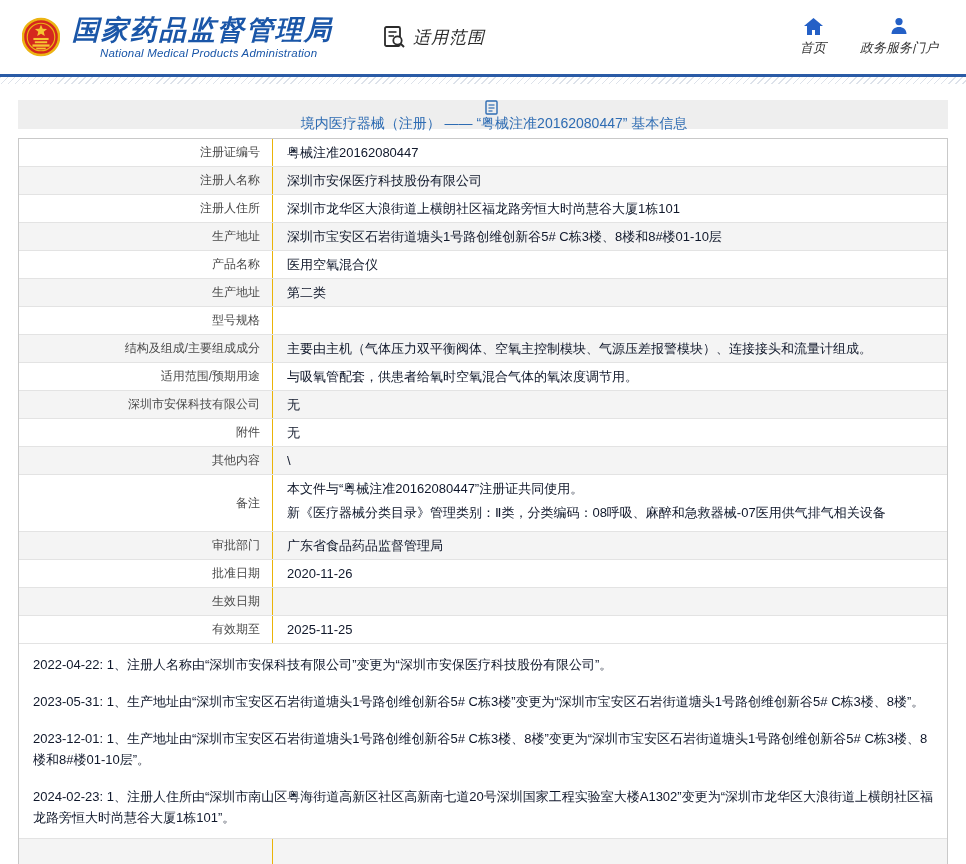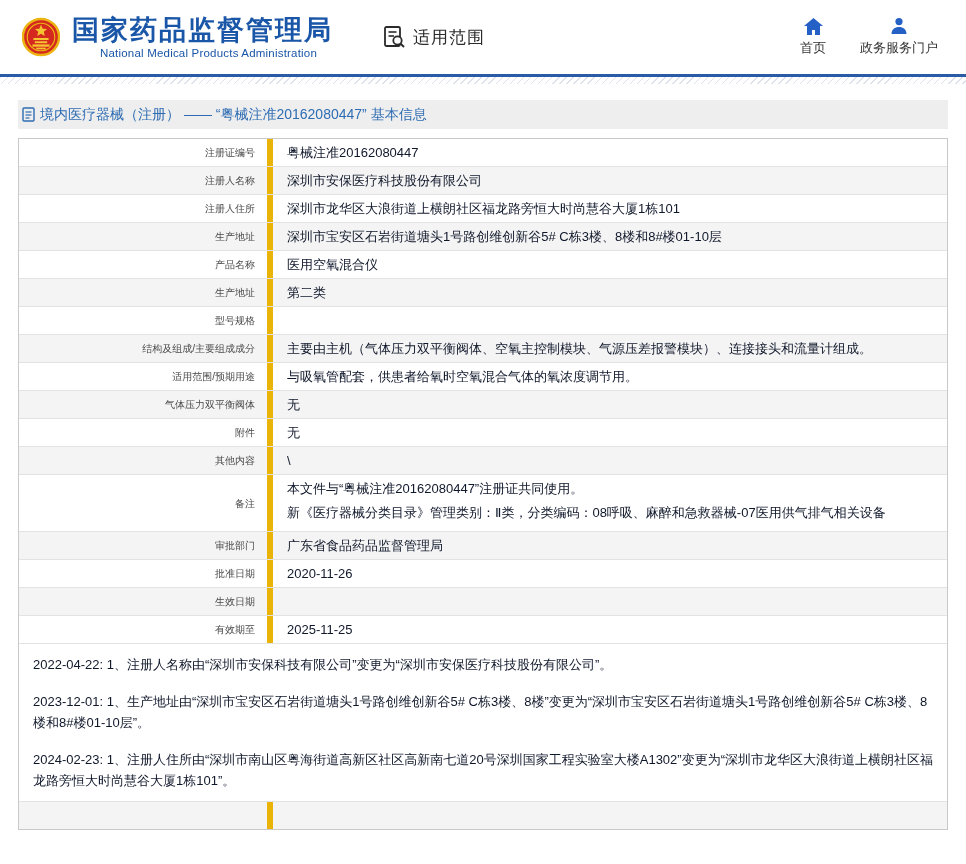--- a/index.html
+++ b/index.html
@@ -6,20 +6,21 @@
   html,body { background:#fff; }
   body {
     width:966px; height:864px; position:relative; overflow:hidden;
     font-family:"Liberation Sans","DejaVu Sans",sans-serif;
     color:#404040;
   }
   
   .hdr {
     height:74px; display:flex; align-items:center; padding:0 28px 0 22px;
     background:#fff;
+    font-style:italic;
   }
   .emblem { width:38px; height:44px; flex:0 0 auto; margin-right:12px; }
   .brand { display:flex; flex-direction:column; justify-content:center; }
   .brand-cn { font-size:27px; font-weight:bold; color:#1a56a8; letter-spacing:2px; line-height:30px; }
   .brand-en { font-size:11.5px; color:#1a56a8; margin-top:2px; letter-spacing:0.2px;margin-left:28px; }
   .dq { display:flex; align-items:center; margin-left:48px; cursor:default; }
   .dq svg { margin-right:6px; }
   .dq-label { font-size:17px; color:#2b2b2b; letter-spacing:1px; }
   .hdr-spacer { flex:1; }
   .nav { display:flex; align-items:center; gap:34px; }
@@ -29,34 +30,34 @@
   
   .blue-line { height:3px; background:#2a5ba6; }
   .hatch {
     height:7px;
     background:repeating-linear-gradient(135deg,#dde2ea 0 1px,#ffffff 1px 5px);
   }
   
   .content { margin:16px 18px 0 18px; }
   .titlebar {
     height:29px; background:#eeeeee; display:flex; align-items:center;
-    padding-left:4px; margin-bottom:9px;
+    padding-left:22px; margin-bottom:9px;flex-direction:column;
   }
   .titlebar svg { margin-right:5px; flex:0 0 auto; }
   .title-text { font-size:14px; color:#2e6cb3; }
   
   .tbl { border:1px solid #c9c9c9; background:#fff; }
   .t-row { display:flex; align-items:stretch; border-bottom:1px solid #e3e3e3; background:#fff; }
   .t-row:last-child { border-bottom:none; }
   .t-row:nth-child(even) { background:#f4f4f4; }
   .t-row:nth-child(18) { background:#ffffff; }
   .t-row:nth-child(19) { background:#f4f4f4; }
   .t-label {
     width:254px; flex:0 0 auto; text-align:right; padding:0 12px 0 6px;
-    font-size:10px; color:#4a4a4a; border-right:6px solid #eab308;
+    font-size:12px; color:#4a4a4a; border-right:1px solid #eab308;
     display:flex; align-items:center; justify-content:flex-end; gap:4px;
     min-height:27px; line-height:17px;
   }
   .t-value {
     flex:1; font-size:13px; color:#0f172a; padding:4px 12px 4px 14px;
     display:flex; flex-direction:column; justify-content:center; line-height:19px;
     word-break:break-all;
   }
   .para { margin:0 0 16px 0; line-height:21px; }
   .para:last-child { margin-bottom:0; }
@@ -188,21 +189,21 @@
       <div class="t-row">
         <div class="t-label">
           <span>适用范围/预期用途</span>
         </div>
         <div class="t-value">
           <span>与吸氧管配套，供患者给氧时空氧混合气体的氧浓度调节用。</span>
         </div>
       </div>
       <div class="t-row">
         <div class="t-label">
-          <span>气体压力双平衡阀体</span>
+          <span>深圳市安保科技有限公司</span>
         </div>
         <div class="t-value">
           <span>无</span>
         </div>
       </div>
       <div class="t-row">
         <div class="t-label">
           <span>附件</span>
         </div>
         <div class="t-value">
@@ -254,20 +255,21 @@
         <div class="t-label">
           <span>有效期至</span>
         </div>
         <div class="t-value">
           <span>2025-11-25</span>
         </div>
       </div>
       <div class="t-row">
         <div class="t-value">
           <p class="para">2022-04-22: 1、注册人名称由“深圳市安保科技有限公司”变更为“深圳市安保医疗科技股份有限公司”。</p>
+          <p class="para">2023-05-31: 1、生产地址由“深圳市宝安区石岩街道塘头1号路创维创新谷5# C栋3楼”变更为“深圳市宝安区石岩街道塘头1号路创维创新谷5# C栋3楼、8楼”。</p>
           <p class="para">2023-12-01: 1、生产地址由“深圳市宝安区石岩街道塘头1号路创维创新谷5# C栋3楼、8楼”变更为“深圳市宝安区石岩街道塘头1号路创维创新谷5# C栋3楼、8楼和8#楼01-10层”。</p>
           <p class="para">2024-02-23: 1、注册人住所由“深圳市南山区粤海街道高新区社区高新南七道20号深圳国家工程实验室大楼A1302”变更为“深圳市龙华区大浪街道上横朗社区福龙路旁恒大时尚慧谷大厦1栋101”。</p>
         </div>
       </div>
       <div class="t-row">
         <div class="t-label"></div>
         <div class="t-value"></div>
       </div>
     </div>
 </div>

